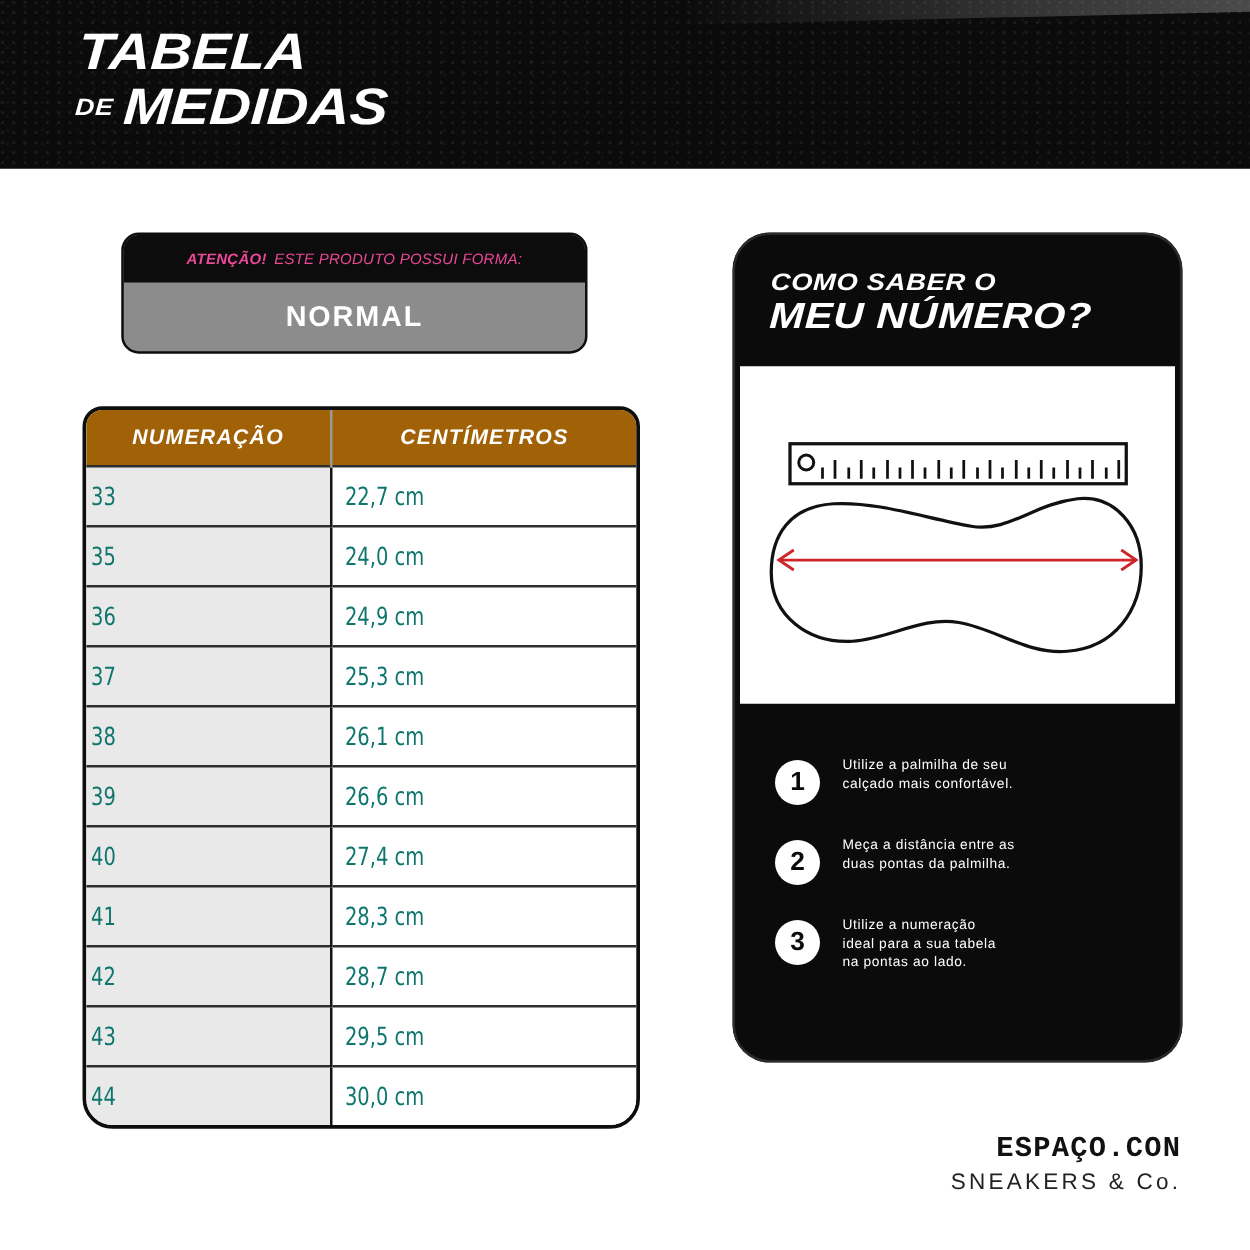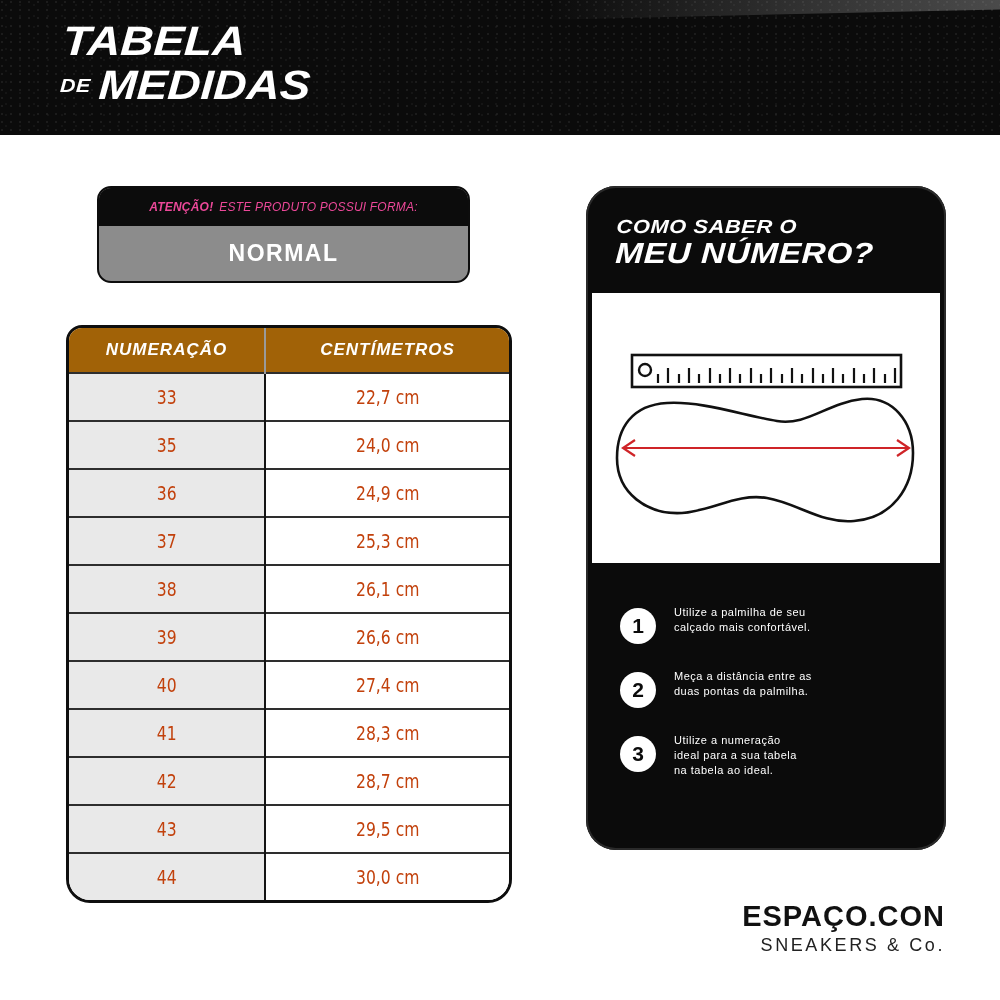--- a/index.html
+++ b/index.html
@@ -57,23 +57,23 @@
     overflow:hidden;box-sizing:border-box;background:#fff;
   }
   table.size-table{border-collapse:collapse;width:100%;}
   .size-table th{
     background:#a16207;color:#fff;height:42px;
     font-style:italic;font-weight:bold;font-size:17px;letter-spacing:1px;
     text-align:center;
   }
   .size-table th.col2{border-left:2px solid #9a9a9a;}
   .size-table td{
-    height:44px;text-align:center;vertical-align:middle;
+    height:44px;text-align:left;vertical-align:middle;
     border-top:2px solid #2e2e2e;
-    font-family:"DejaVu Sans", sans-serif;font-size:20px;color:#c2410c;
+    font-family:"DejaVu Sans", sans-serif;font-size:20px;color:#0f766e;
   }
   .size-table td.col1{background:#e9e9e9;width:193px;}
   .size-table td.col2{background:#ffffff;border-left:2px solid #141414;}
   .cond{display:inline-block;transform:scaleX(.78);}
   
   .guide{
     position:absolute;left:586px;top:186px;width:360px;height:664px;
     background:#0b0b0b;border-radius:30px;box-shadow:0 0 0 2px #2a2a2a inset;
   }
   .guide-title{
@@ -94,22 +94,22 @@
     color:#0b0b0b;font-weight:bold;font-size:21px;
     display:flex;align-items:center;justify-content:center;margin-top:3px;
   }
   .step-text{
     margin-left:18px;color:#ffffff;font-size:11px;line-height:1.36;
     letter-spacing:.5px;
   }
   
   .brand{position:absolute;right:55px;bottom:44px;text-align:right;color:#111;}
   .brand-name{
-    font-family:Liberation Sans, sans-serif;font-weight:bold;
-    font-size:29px;letter-spacing:1px;line-height:1;
+    font-family:Liberation Mono, monospace;font-weight:bold;
+    font-size:23px;letter-spacing:1px;line-height:1;
   }
   .brand-tagline{font-size:18px;letter-spacing:2.6px;margin-top:4px;color:#222;}
 </style>
 </head>
 <body>
 
 <div class="banner">
   <div class="title">
     <div class="title-line1">TABELA</div>
     <div class="title-line2">
@@ -230,21 +230,21 @@
       <div class="step-text">
         <div>Meça a distância entre as</div>
         <div>duas pontas da palmilha.</div>
       </div>
     </div>
     <div class="step">
       <div class="step-circle">3</div>
       <div class="step-text">
         <div>Utilize a numeração</div>
         <div>ideal para a sua tabela</div>
-        <div>na tabela ao ideal.</div>
+        <div>na pontas ao lado.</div>
       </div>
     </div>
   </div>
 </div>
 
 <div class="brand">
   <div class="brand-name">ESPAÇO.CON</div>
   <div class="brand-tagline">SNEAKERS &amp; Co.</div>
 </div>
 

